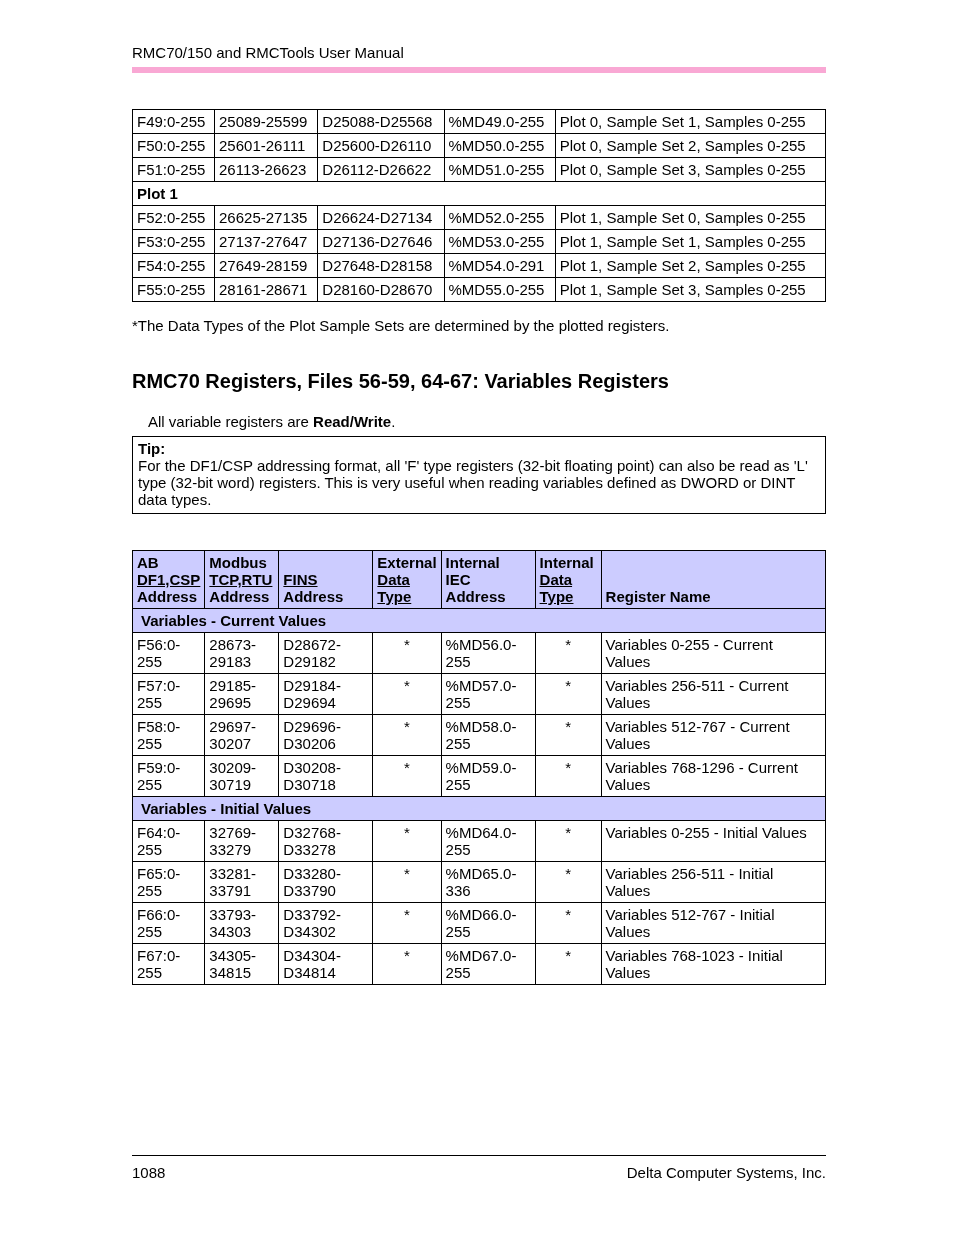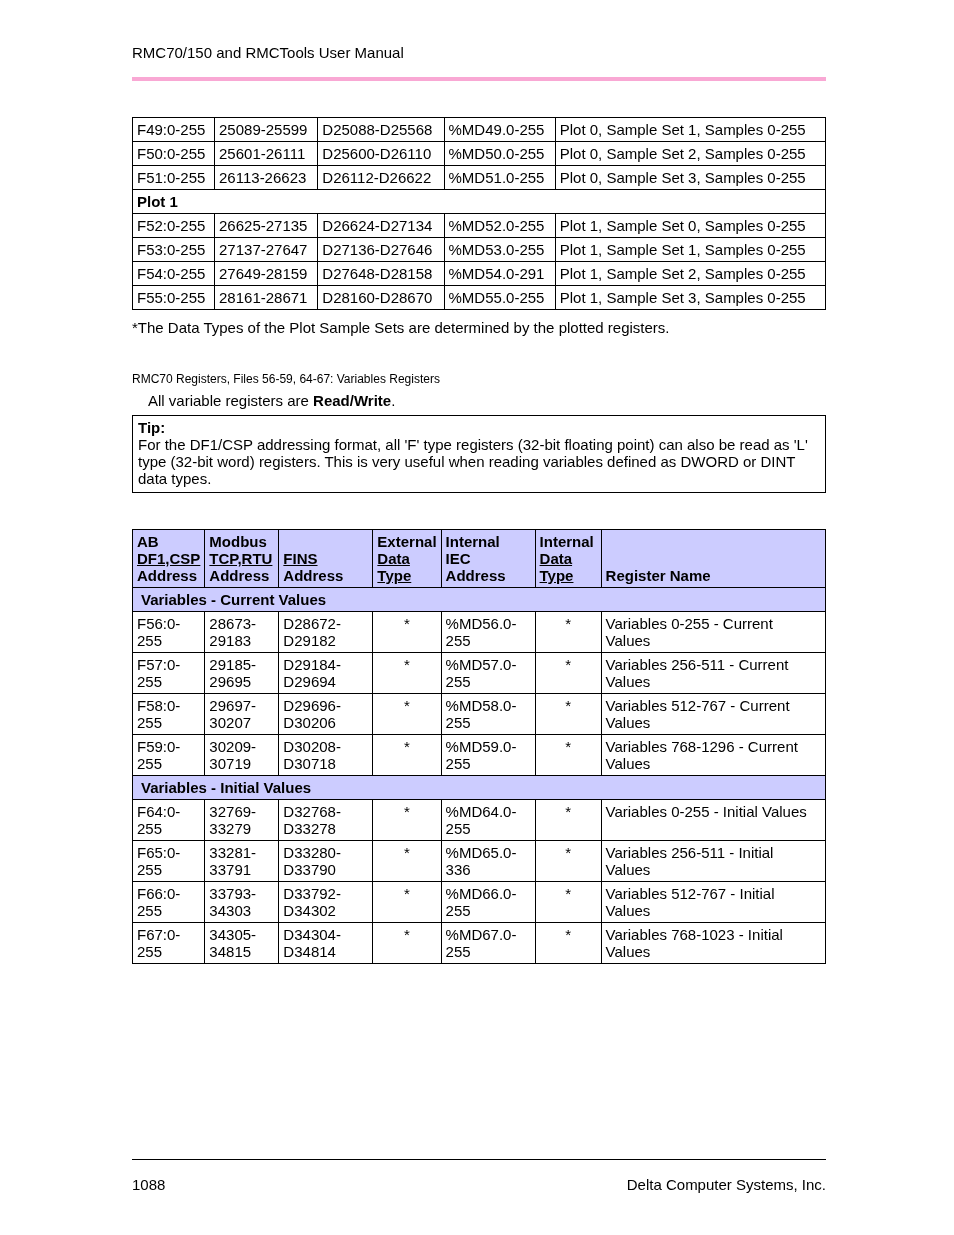--- a/index.html
+++ b/index.html
@@ -9,22 +9,22 @@
     height: 1235px;
     font-family: Verdana, Geneva, sans-serif;
     font-size: 15px;
     color: #000;
     background: #fff;
     position: relative;
     box-sizing: border-box;
     padding: 44px 128px 0 132px;
   }
   .header-line {
-    border-bottom: 4px solid #f9a8d4;
-    padding-bottom: 16px;
+    border-bottom: 6px solid #f9a8d4;
+    padding-bottom: 6px;
     margin-bottom: 36px;
     font-size: 15px;
   }
   table {
     border-collapse: collapse;
     width: 100%;
     font-size: 15px;
   }
   td, th {
     border: 1px solid #000;
@@ -32,27 +32,27 @@
     vertical-align: top;
     text-align: left;
     font-weight: normal;
   }
   .section-row td {
     font-weight: bold;
     background: #fff;
   }
   .footnote {
     font-size: 15px;
-    margin-top: 9px;
+    margin-top: 15px;
   }
   .h2 {
-    font-weight: normal;
-    font-size: 12px;
+    font-weight: bold;
+    font-size: 20px;
     margin-top: 36px;
-    margin-bottom: 6px;
+    margin-bottom: 20px;
   }
   .para {
     margin-bottom: 6px;
     margin-left: 16px;
   }
   .tip-box {
     border: 1px solid #000;
     padding: 3px 5px 5px 5px;
     margin-bottom: 36px;
   }
@@ -66,23 +66,23 @@
   .subhdr td {
     background: #ccccff;
     font-weight: bold;
     padding-left: 8px;
   }
   .center { text-align: center; }
   .footer {
     position: absolute;
     left: 132px;
     right: 128px;
-    bottom: 42px;
+    bottom: 54px;
     border-top: 1px solid #000;
-    padding-top: 16px;
+    padding-top: 8px;
     display: flex;
     justify-content: space-between;
     font-size: 15px;
   }
   .rw { font-weight: bold; }
   .col-ab   { width: 72px; }
   .col-mod  { width: 74px; }
   .col-fins { width: 94px; }
   .col-ext  { width: 64px; }
   .col-iec  { width: 94px; }

